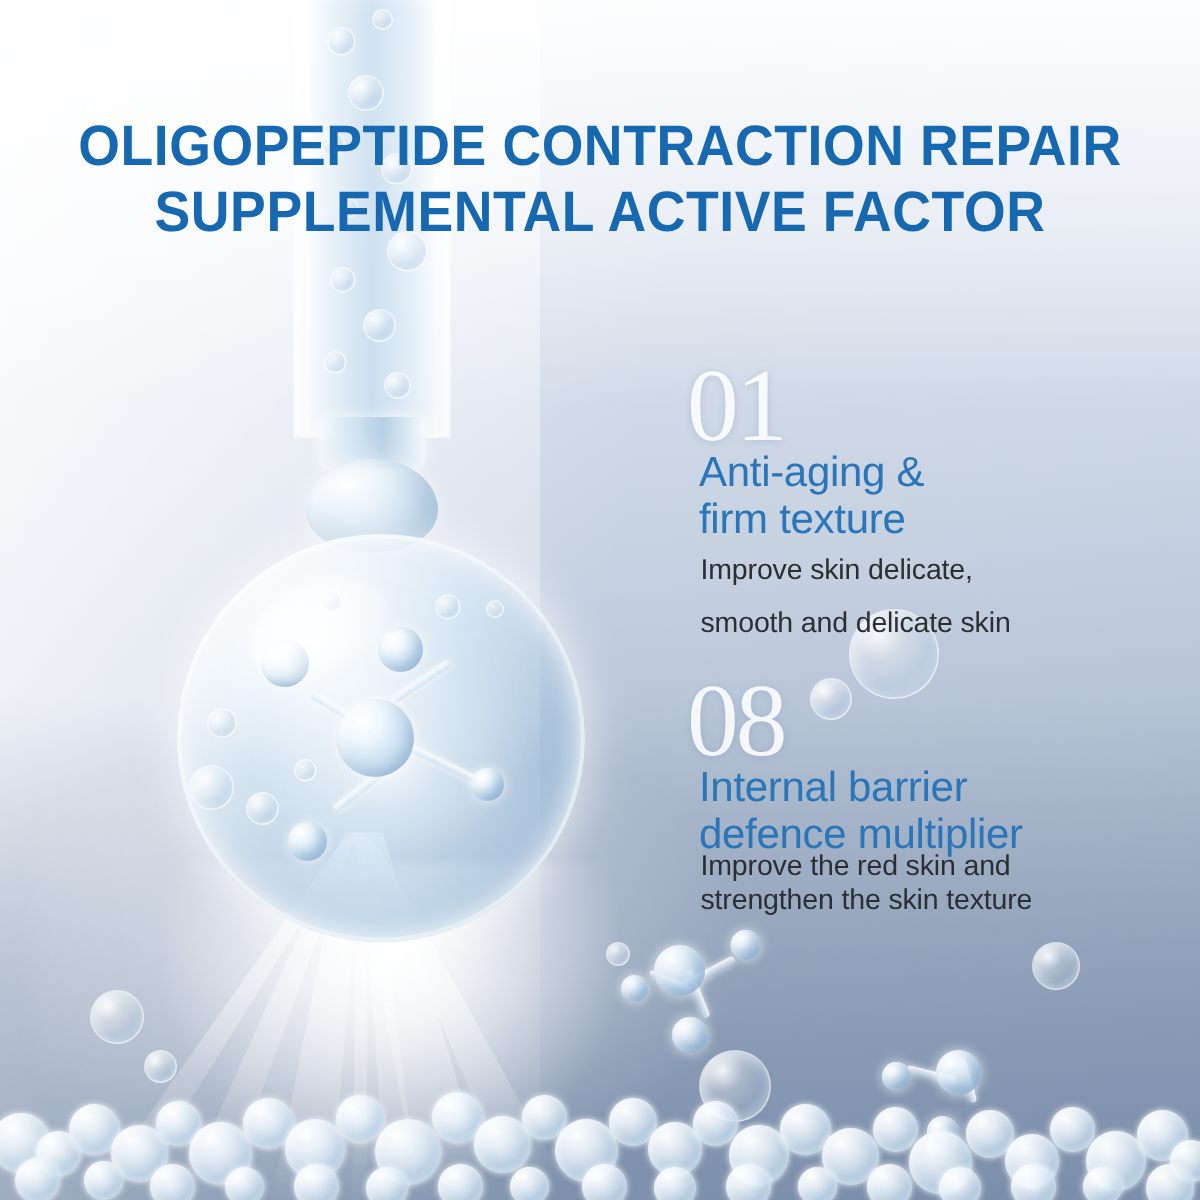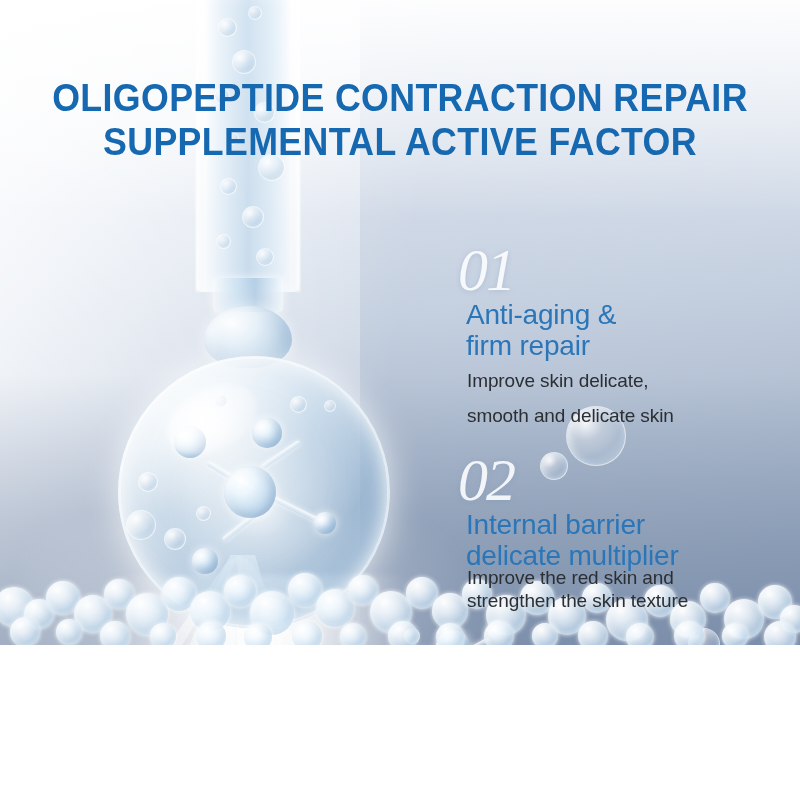--- a/index.html
+++ b/index.html
@@ -3,21 +3,21 @@
 <meta charset="utf-8">
 <style>
   html, body {
     margin: 0;
     padding: 0;
     background: #ffffff;
   }
   #poster {
     position: relative;
     width: 800px;
-    height: 645px;
+    height: 800px;
     overflow: hidden;
     font-family: "Liberation Sans", sans-serif;
     background: #eef1f6;
   }
 
   
   .bg-base {
     position: absolute;
     inset: 0;
     background:
@@ -234,23 +234,22 @@
     line-height: 44px;
     letter-spacing: 0.4px;
     transform: scaleX(0.94);
   }
   .title-line { display: block; white-space: nowrap; }
 
   .feature { position: absolute; }
   .feature-num {
     position: absolute;
     font-family: "Liberation Serif", serif;
-    font-style: italic;
     font-weight: normal;
-    font-size: 60px;
+    font-size: 69px;
     line-height: 96px;
     color: rgba(255,255,255,0.88);
     text-shadow: 0 1px 5px rgba(120,150,185,0.35);
     letter-spacing: -2px;
   }
   .feature-head {
     position: absolute;
     color: #2a76b8;
     font-size: 28px;
     line-height: 31px;
@@ -418,26 +417,26 @@
   </div>
 
   <div class="title">
     <span class="title-line">OLIGOPEPTIDE CONTRACTION REPAIR</span>
     <span class="title-line">SUPPLEMENTAL ACTIVE FACTOR</span>
   </div>
 
   <div class="feature">
     <div class="feature-num" style="left:458px; top:222px;">01</div>
     <div class="feature-head" style="left:466px; top:299px;">Anti-aging &amp;</div>
-    <div class="feature-head" style="left:466px; top:330px;">firm repair</div>
+    <div class="feature-head" style="left:466px; top:330px;">firm texture</div>
     <div class="feature-body" style="left:467px; top:369px;">Improve skin delicate,</div>
     <div class="feature-body" style="left:467px; top:404px;">smooth and delicate skin</div>
   </div>
 
   <div class="feature">
-    <div class="feature-num" style="left:458px; top:432px;">02</div>
+    <div class="feature-num" style="left:458px; top:432px;">08</div>
     <div class="feature-head" style="left:466px; top:509px;">Internal barrier</div>
-    <div class="feature-head" style="left:466px; top:540px;">delicate multiplier</div>
+    <div class="feature-head" style="left:466px; top:540px;">defence multiplier</div>
     <div class="feature-body" style="left:467px; top:566px;">Improve the red skin and</div>
     <div class="feature-body" style="left:467px; top:589px;">strengthen the skin texture</div>
   </div>
 
 </div>
 
 </body></html>

